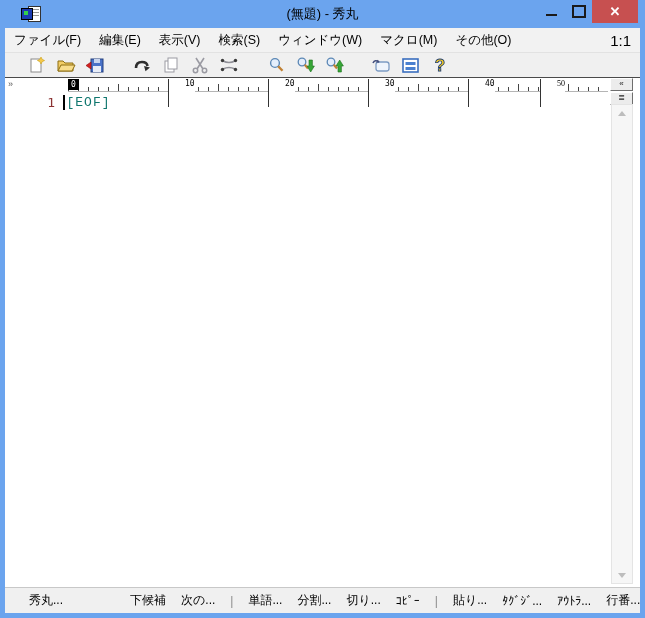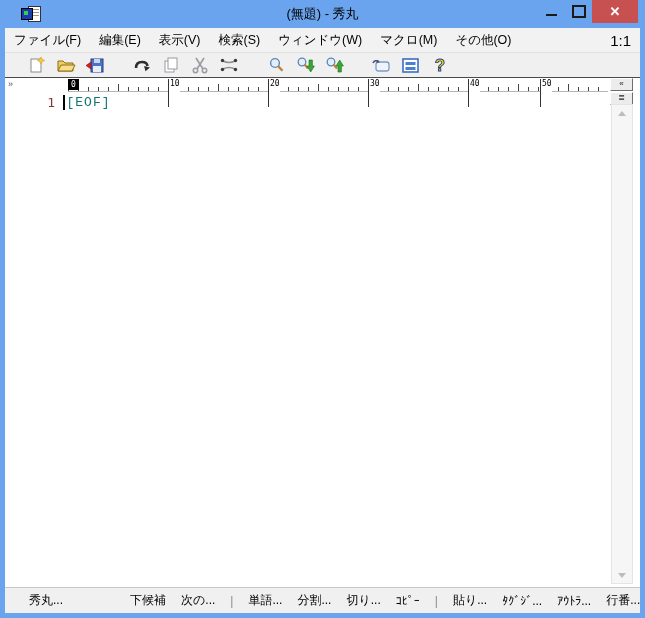--- a/index.html
+++ b/index.html
@@ -30,21 +30,21 @@
   .tool{width:20px;height:20px;margin-right:9px;display:flex;align-items:center;justify-content:center;}
   .group-start{margin-left:18px;}
 
   
   .main{position:absolute;top:77px;left:5px;right:5px;bottom:30px;background:#fff;border-top:1px solid #4a4a4a;}
   .fold-toggle{position:absolute;left:3px;top:1px;font-size:9px;color:#555;line-height:11px;}
   .ruler{position:absolute;left:63px;right:32px;top:1px;height:12px;border-bottom:1px solid #b5b5b5;}
   .ticks-minor{position:absolute;left:0;right:0;bottom:0;height:4px;background:repeating-linear-gradient(to right,#444 0 1px,transparent 1px 10px);}
   .ticks-mid{position:absolute;left:0;right:0;bottom:0;height:7px;background:repeating-linear-gradient(to right,#444 0 1px,transparent 1px 50px);}
   .zero-box{position:absolute;left:0;top:0;width:11px;height:11px;background:#000;color:#fff;font-size:8px;line-height:11px;text-align:center;font-family:"DejaVu Sans Mono",monospace;}
-  .num-label{position:absolute;top:0;height:28px;border-left:1px solid #333;font-size:8px;line-height:10px;padding-left:1px;color:#000;font-family:"DejaVu Sans Mono",monospace;background:#fff;}
+  .num-label{position:absolute;top:0;height:28px;border-left:1px solid #333;font-size:8px;line-height:10px;padding-left:16px;color:#000;font-family:"DejaVu Sans Mono",monospace;background:#fff;}
   .ruler-btns{position:absolute;right:7px;top:0;width:23px;}
   .ruler-btn{height:11px;background:#ececec;border:1px solid;border-color:#ffffff #6e6e6e #6e6e6e #ffffff;font-size:8px;line-height:10px;text-align:center;color:#222;margin-bottom:1px;}
   .line{position:absolute;top:16px;left:0;height:16px;display:flex;align-items:center;}
   .line-no{width:50px;text-align:right;font-size:13px;color:#8b3232;font-family:"DejaVu Sans Mono",monospace;}
   .caret{width:1.5px;height:15px;background:#000;margin-left:8px;}
   .eof{color:#0f766e;font-size:13px;font-family:Liberation Mono, monospace;letter-spacing:1px;margin-left:2px;}
 
   
   .vscroll{position:absolute;right:7px;top:26px;bottom:4px;width:20px;background:#f6f6f6;border:1px solid #e4e4e4;}
   .scroll-arrow{position:absolute;left:0;right:0;height:16px;display:flex;align-items:center;justify-content:center;}
@@ -193,21 +193,21 @@
 
     <div class="ruler">
       <div class="ticks-minor"></div>
       <div class="ticks-mid"></div>
       <div class="zero-box">0</div>
       <div id="ruler-marks">
           <div class="num-label" style="left: 100px;">10</div>
           <div class="num-label" style="left: 200px;">20</div>
           <div class="num-label" style="left: 300px;">30</div>
           <div class="num-label" style="left: 400px;">40</div>
-          <div class="num-label" style="left: 472px;">50</div>
+          <div class="num-label" style="left: 472px; font-family: Liberation Serif, serif;">50</div>
         </div>
     </div>
 
     <div class="ruler-btns">
       <div class="ruler-btn">«</div>
       <div class="ruler-btn">≣</div>
     </div>
 
     <div class="line">
       <span class="line-no">1</span>

